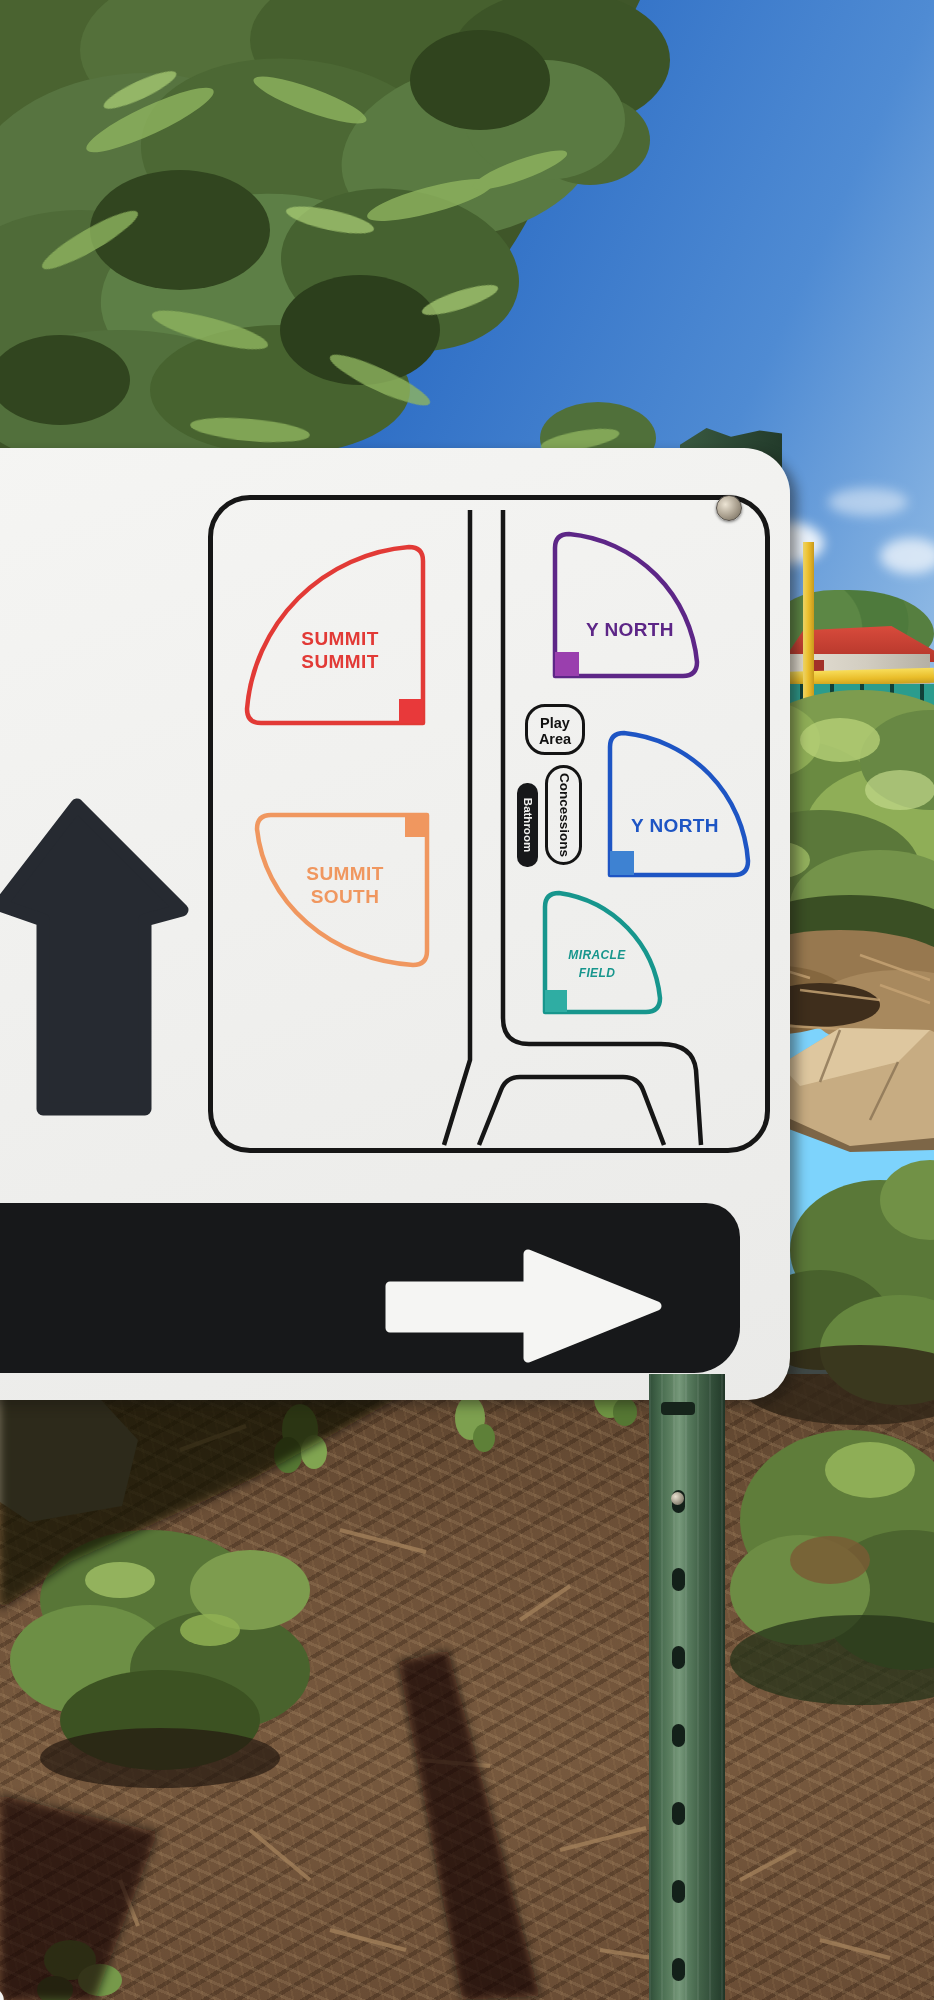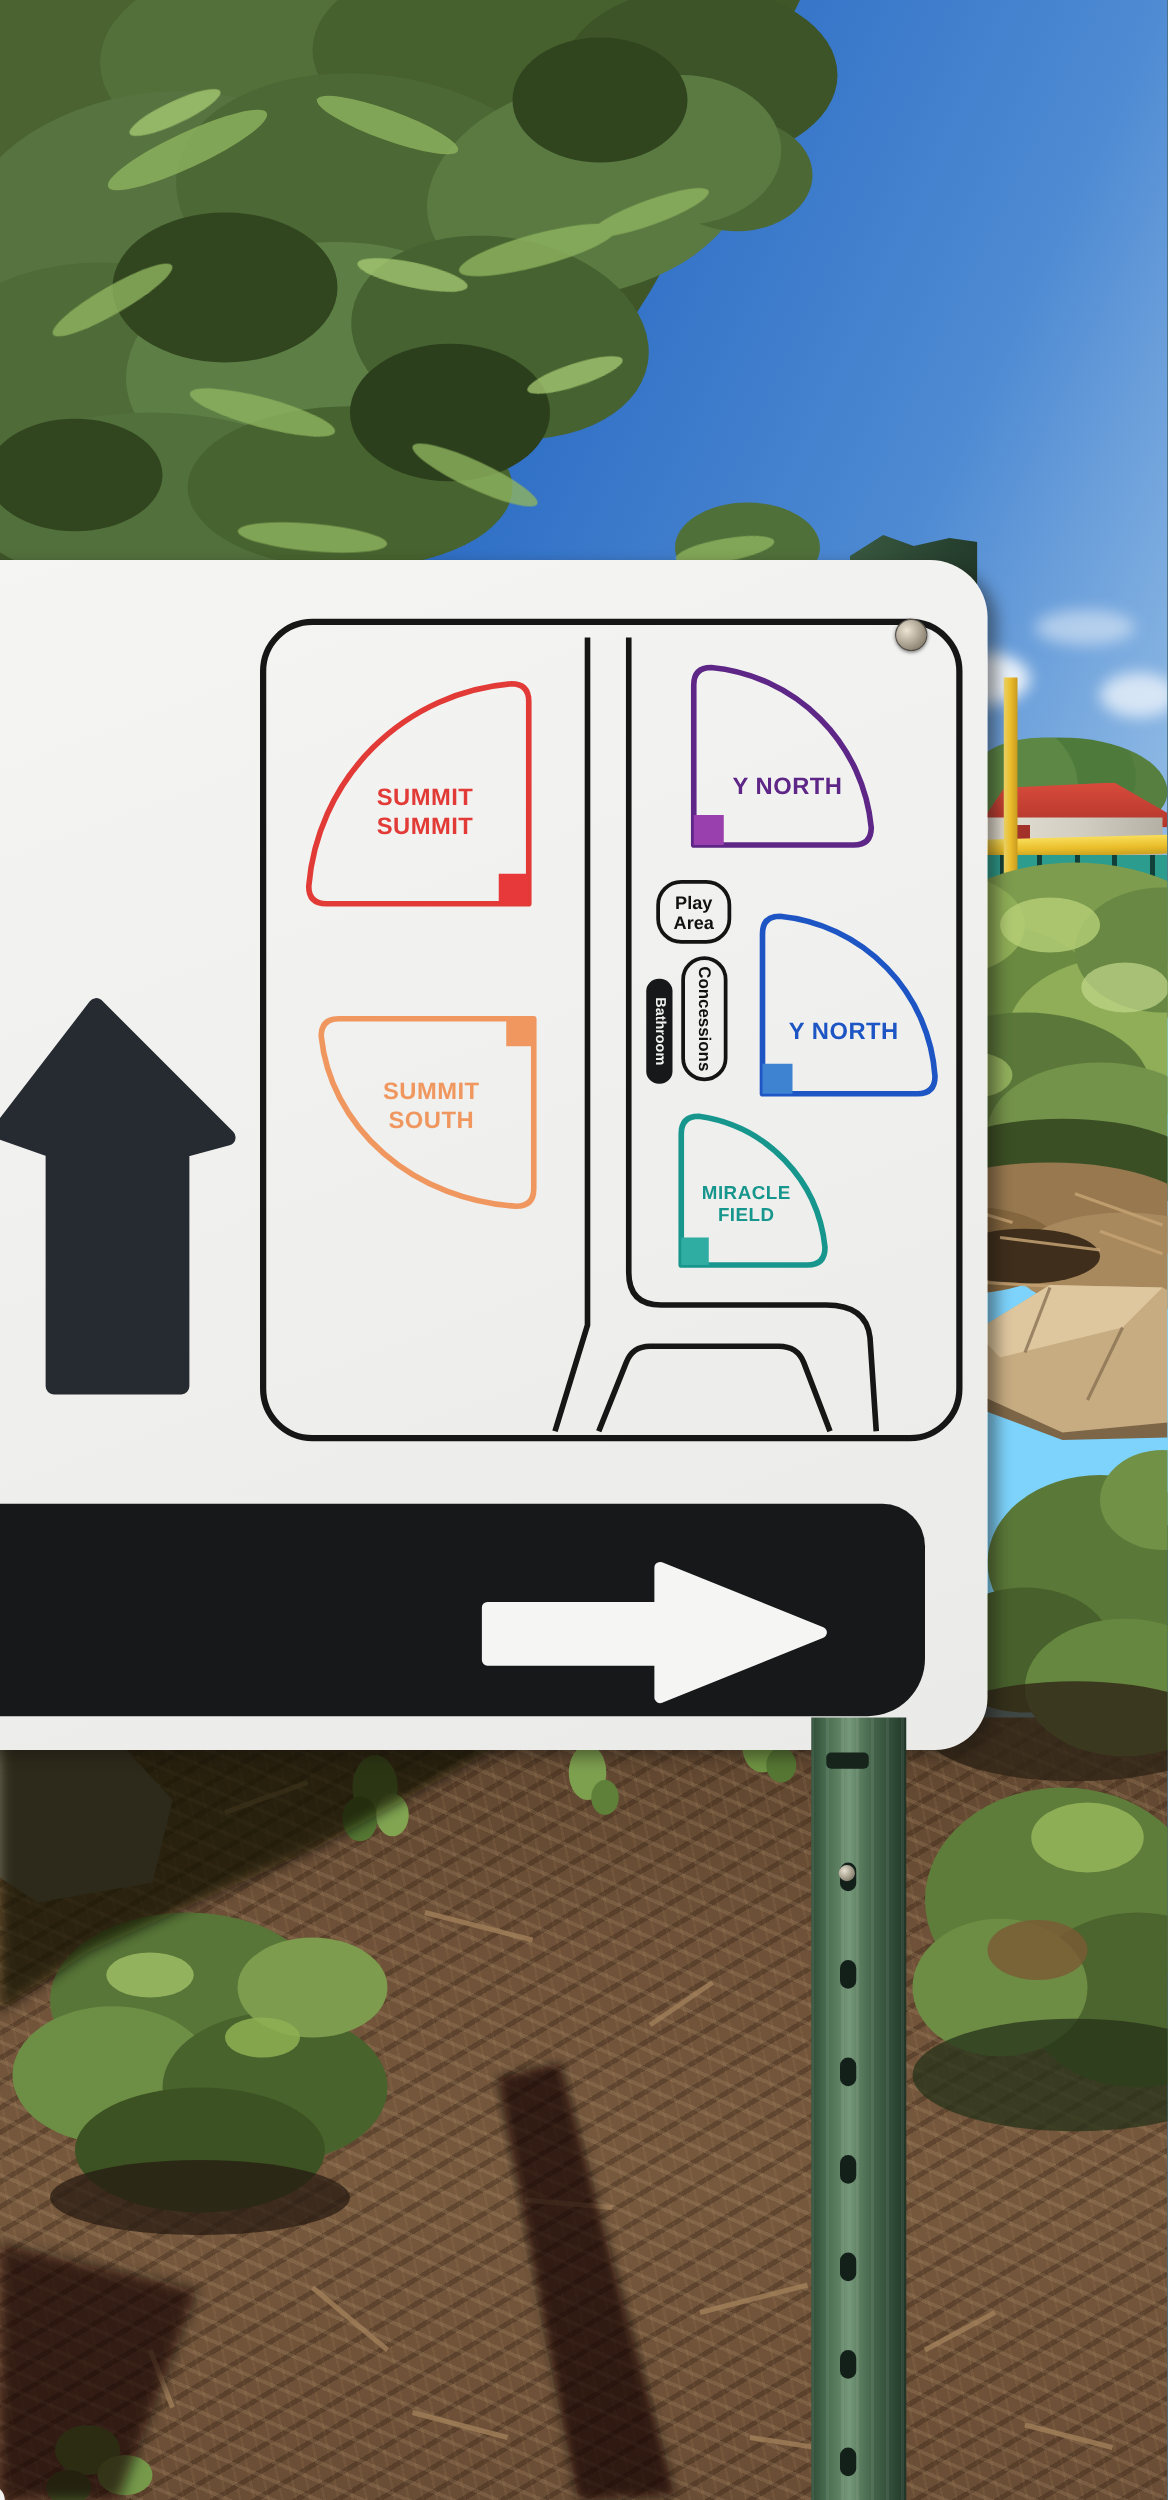--- a/index.html
+++ b/index.html
@@ -61,21 +61,21 @@
   
   .sign{left:-70px;top:448px;width:860px;height:952px;
       background:linear-gradient(160deg,#f5f5f3,#eaeae8);
       border-radius:4px 46px 42px 6px;
       box-shadow:7px 5px 12px rgba(25,20,15,.45);}
   .map-frame{position:absolute;left:278px;top:47px;width:562px;height:658px;
       border:5px solid #161616;border-radius:42px;box-sizing:border-box;}
   svg.map-art{position:absolute;left:0;top:0;}
   .fl{position:absolute;font-weight:700;text-align:center;letter-spacing:.4px;
       font-size:19px;line-height:23px;}
-  .fl.small{font-size:15px;line-height:18px;}
+  .fl.small{font-size:12px;line-height:18px;font-style:italic;}
   .fl span{display:block;}
   .amenity{position:absolute;border:3px solid #141414;border-radius:20px;background:transparent;
       color:#111;font-weight:700;box-sizing:border-box;}
   .play{left:595px;top:256px;width:60px;height:51px;font-size:14.5px;line-height:16px;
       text-align:center;padding-top:8px;}
   .conc{left:615px;top:317px;width:37px;height:100px;}
   .bath{left:587px;top:335px;width:21px;height:84px;border:none;border-radius:10px;}
   .vtext{position:absolute;left:50%;top:50%;transform:translate(-50%,-50%) rotate(90deg);
       white-space:nowrap;font-weight:700;}
   .conc .vtext{font-size:13.5px;color:#111;}

